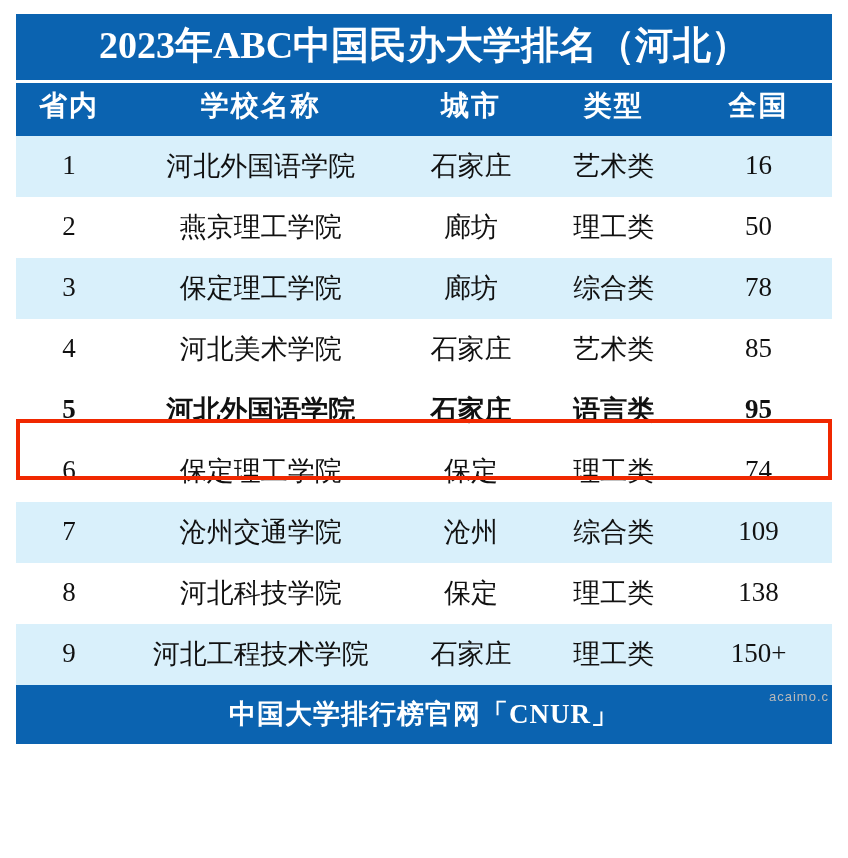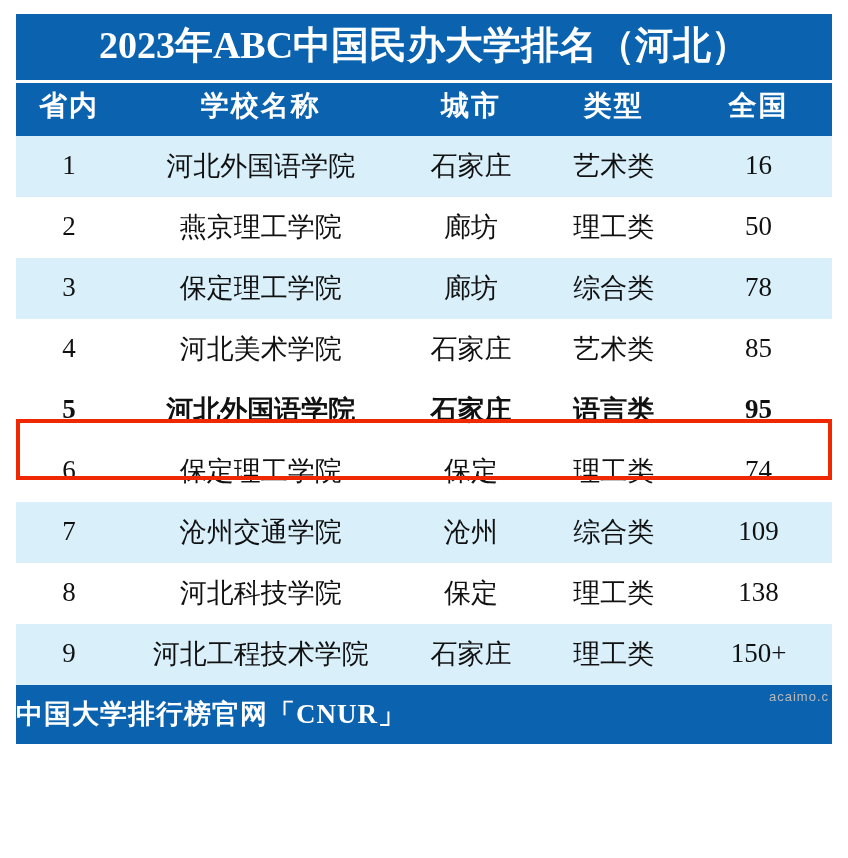--- a/index.html
+++ b/index.html
@@ -87,21 +87,21 @@
   .highlight-box {
     position: absolute;
     border: 4px solid #f02800;
     box-sizing: border-box;
     pointer-events: none;
   }
   
   .footer-bar {
     background: #0b63b0;
     color: #ffffff;
-    text-align: left;
+    text-align: center;
     font-size: 27px;
     font-weight: bold;
     padding: 11px 0 12px 0;
     letter-spacing: 1px;
   }
   .watermark {
     position: absolute;
     right: 19px;
     bottom: 2px;
     font-size: 13px;

